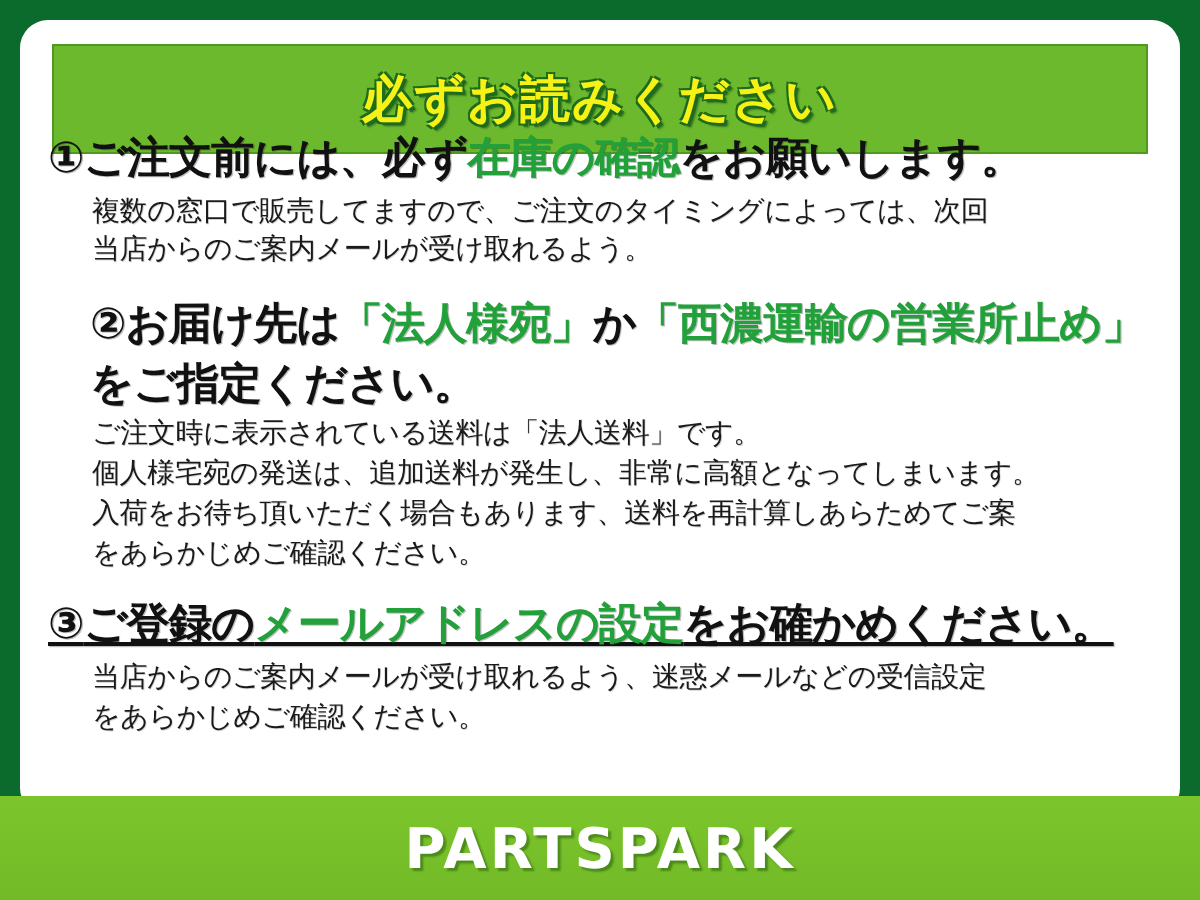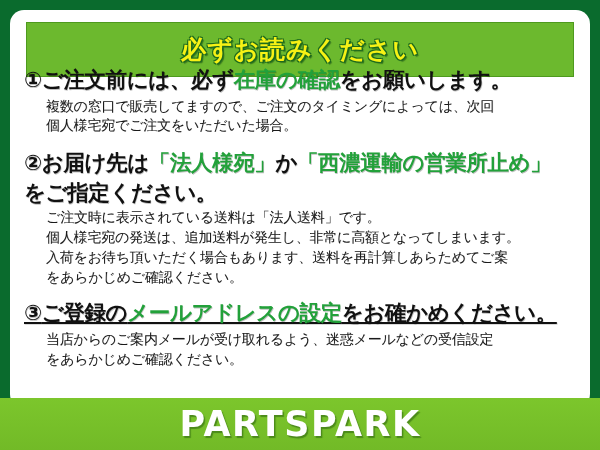--- a/index.html
+++ b/index.html
@@ -93,39 +93,39 @@
     line-height: 1.42;
     padding-left: 36px;
     padding-right: 14px;
     letter-spacing: -0.2px;
     white-space: nowrap;
     text-shadow: 0.4px 0.4px 0 rgba(0,0,0,0.18);
   }
 
   #sec1 .heading { margin-bottom: 3px; }
   #sec1 { margin-bottom: 13px; }
-  #sec2 .heading { margin-bottom: 2px; }
+  #sec2 .heading { margin-bottom: 2px; margin-left: 21px; }
   #sec2 { margin-bottom: 11px; }
   #sec3 .heading { margin-bottom: 4px; text-decoration: underline; }
 
   
   #footer-band {
     position: absolute;
     left: 0;
     top: 398px;
     width: 600px;
     height: 52px;
     background: #7ac32b;
     background: linear-gradient(180deg, #7cc62c 0%, #72ba27 100%);
     display: flex;
     align-items: center;
     justify-content: center;
   }
   #brand-text {
-    font-size: 35px;
+    font-size: 28px;
     font-weight: bold;
     color: #ffffff;
     letter-spacing: 1.5px;
     text-shadow: 1.5px 1.5px 1px rgba(40,95,15,0.55);
   }
 </style>
 </head>
 <body>
 
 <div id="notice-card">
@@ -136,21 +136,21 @@
       <span id="title-text">必ずお読みください</span>
     </div>
 
     <div id="sections">
 
       <div class="section" id="sec1">
         <div class="heading">
           <span>①</span><span>ご注文前には、必ず</span><span class="hl">在庫の確認</span><span>をお願いします。</span>
         </div>
         <div class="body-text">複数の窓口で販売してますので、ご注文のタイミングによっては、次回</div>
-        <div class="body-text">個人様宅宛でご注文をいただいた場合。</div>
+        <div class="body-text">当店からのご案内メールが受け取れるよう。</div>
       </div>
 
       <div class="section" id="sec2">
         <div class="heading">
           <span>②</span><span>お届け先は</span><span class="hl">「法人様宛」</span><span>か</span><span class="hl">「西濃運輸の営業所止め」</span>
         </div>
         <div class="heading heading-cont">をご指定ください。</div>
         <div class="body-text">ご注文時に表示されている送料は「法人送料」です。</div>
         <div class="body-text">個人様宅宛の発送は、追加送料が発生し、非常に高額となってしまいます。</div>
         <div class="body-text">入荷をお待ち頂いただく場合もあります、送料を再計算しあらためてご案</div>

